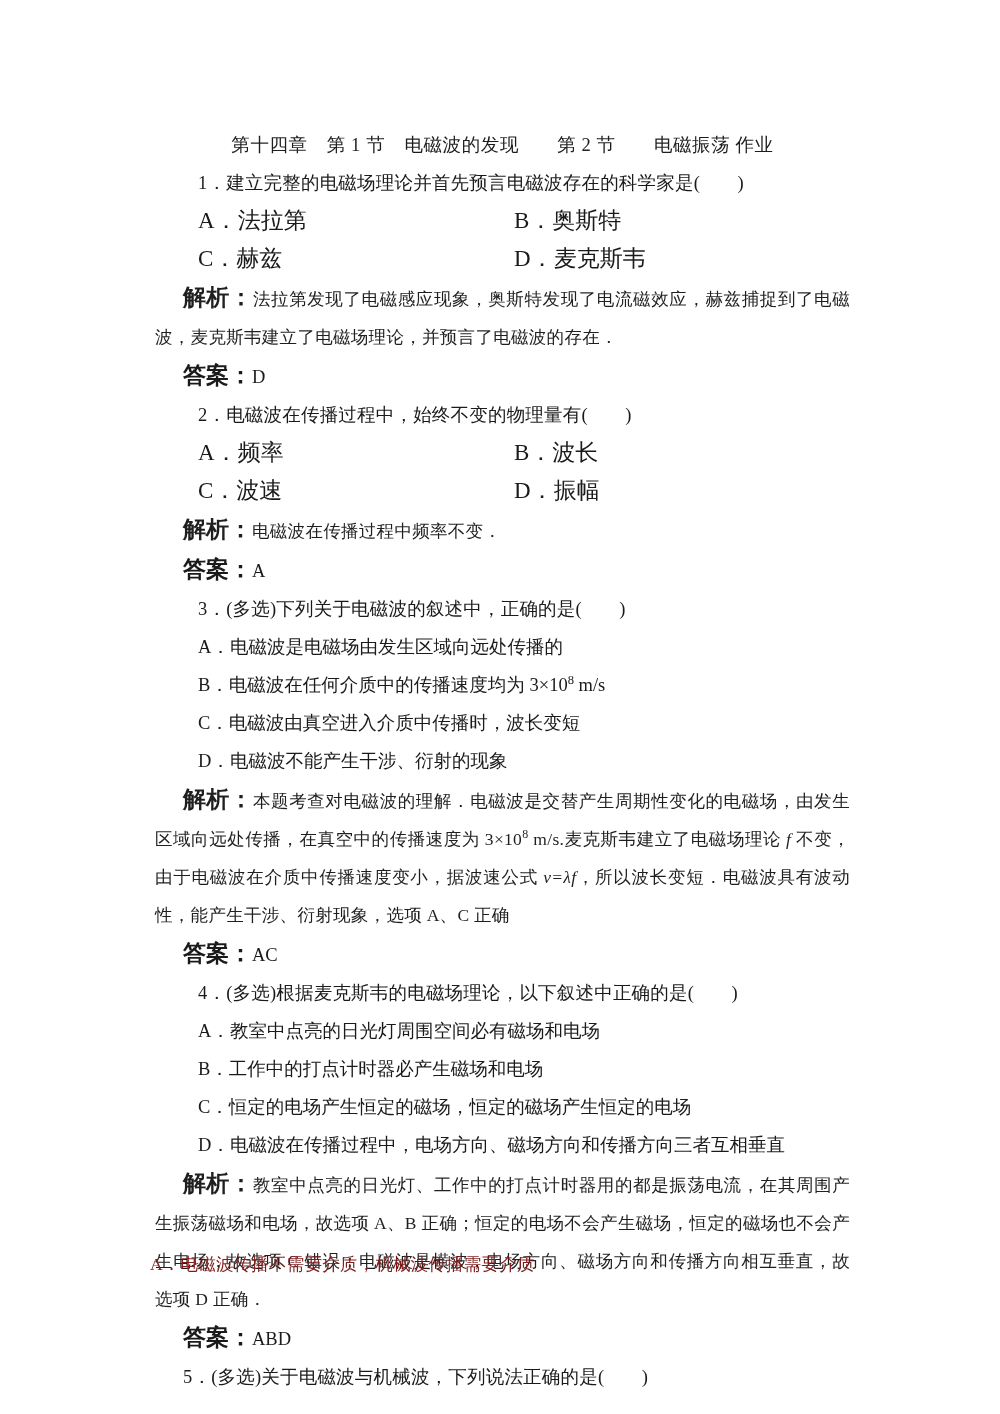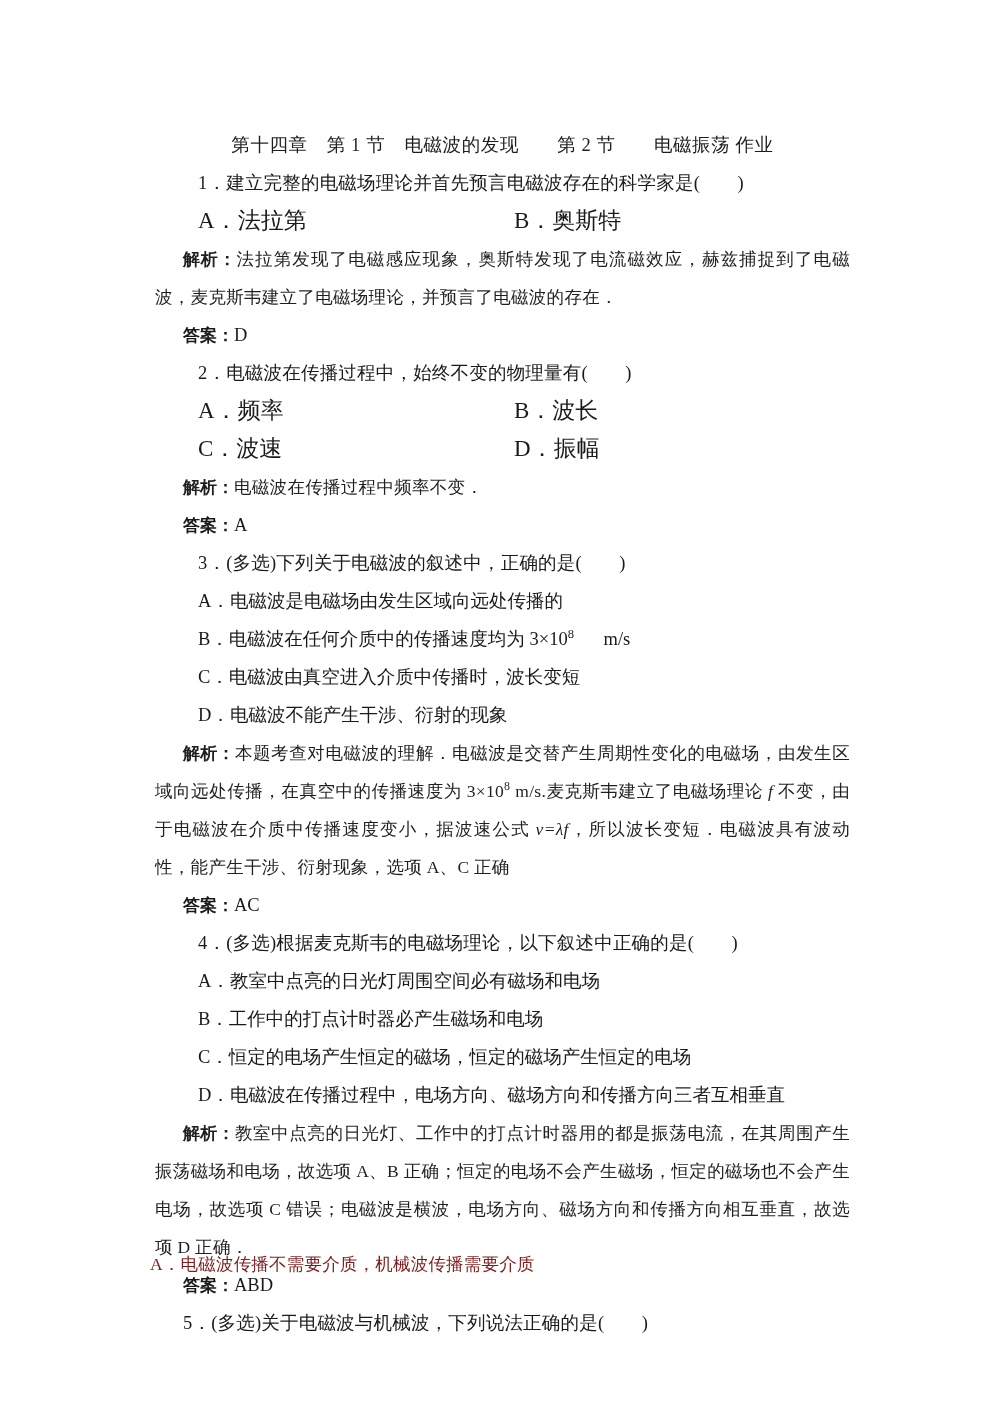--- a/index.html
+++ b/index.html
@@ -87,21 +87,21 @@
     font-size: 18.5px;
     line-height: 38px;
     padding-left: 43px;
     white-space: nowrap;
   }
 
   
   .tag {
     font-family: "DejaVu Sans", "Liberation Sans", sans-serif;
     font-weight: bold;
-    font-size: 17px;
+    font-size: 23px;
     letter-spacing: 0;
   }
 
   
   .analysis {
     font-family: "Liberation Serif", "DejaVu Serif", serif;
     font-size: 17.5px;
     line-height: 38px;
     text-align: justify;
     text-justify: inter-character;
@@ -130,21 +130,20 @@
     font-style: italic;
     font-family: "Liberation Serif", "DejaVu Serif", serif;
   }
   sup {
     font-size: 0.68em;
     vertical-align: super;
     line-height: 0;
   }
   .num {
     font-family: "Liberation Serif", "DejaVu Serif", serif;
-    margin-left: 25px;
   }
 
   
   .stray {
     position: absolute;
     left: 150px;
     top: 1249px;
     font-family: "DejaVu Sans", "Liberation Sans", sans-serif;
     font-size: 17.5px;
     line-height: 30px;
@@ -172,20 +171,24 @@
     <div class="block">
       <div class="line indent">
         <span>1．</span><span>建立完整的电磁场理论并首先预言电磁波存在的科学家是(　　)</span>
       </div>
 
       <div class="opt-row">
         <span class="opt left"><span>A．</span><span>法拉第</span></span>
         <span class="opt"><span>B．</span><span>奥斯特</span></span>
       </div>
 
+      <div class="opt-row">
+        <span class="opt left"><span>C．</span><span>赫兹</span></span>
+        <span class="opt"><span>D．</span><span>麦克斯韦</span></span>
+      </div>
 
       <div class="analysis hang"><span class="tag">解析：</span><span>法拉第发现了电磁感应现象，奥斯特发现了电流磁效应，赫兹捕捉到了电磁波，麦克斯韦建立了电磁场理论，并预言了电磁波的存在．</span></div>
 
       <div class="answer"><span class="tag">答案：</span><span class="val">D</span></div>
     </div>
 
     <div class="block">
       <div class="line indent">
         <span>2．</span><span>电磁波在传播过程中，始终不变的物理量有(　　)</span>
       </div>

